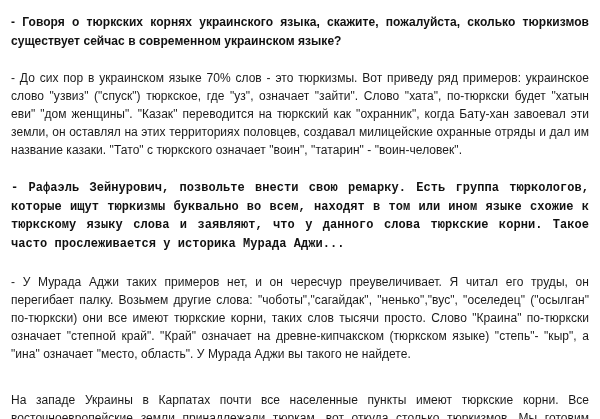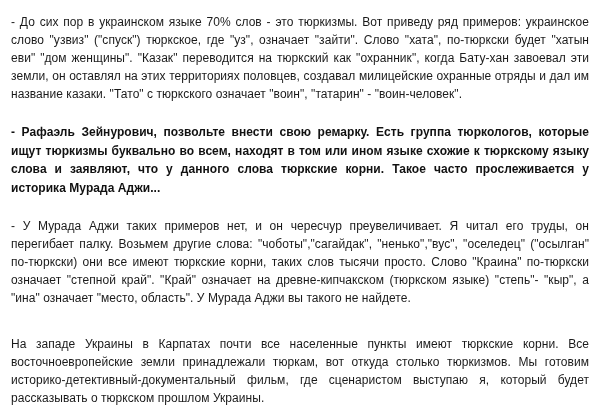--- a/index.html
+++ b/index.html
@@ -29,24 +29,25 @@
     .para.question {
       font-weight: bold;
       font-size: 12px;
       line-height: 18.5px;
     }
     .para.answer {
       color: #1a1a1a;
     }
     #p0 { margin-bottom: 19px; }
     #p1 { margin-bottom: 20px; }
-    #p2 { margin-bottom: 20px; }
+    #p2 { margin-bottom: 20px; font-family: Liberation Mono, monospace; }
     #p3 { margin-bottom: 28px; }
   </style>
 </head>
 <body>
 
 <div class="doc">
+  <p id="p0" class="para question">- Говоря о тюркских корнях украинского языка, скажите, пожалуйста, сколько тюркизмов существует сейчас в современном украинском языке?</p>
   <p id="p1" class="para answer">- До сих пор в украинском языке 70% слов - это тюркизмы. Вот приведу ряд примеров: украинское слово "узвиз" ("спуск") тюркское, где "уз", означает "зайти". Слово "хата", по-тюркски будет "хатын еви" "дом женщины". "Казак" переводится на тюркский как "охранник", когда Бату-хан завоевал эти земли, он оставлял на этих территориях половцев, создавал милицейские охранные отряды и дал им название казаки. "Тато" с тюркского означает "воин", "татарин" - "воин-человек".</p>
   <p id="p2" class="para question">- Рафаэль Зейнурович, позвольте внести свою ремарку. Есть группа тюркологов, которые ищут тюркизмы буквально во всем, находят в том или ином языке схожие к тюркскому  языку слова и заявляют, что  у данного слова тюркские корни. Такое часто прослеживается у историка Мурада Аджи...</p>
   <p id="p3" class="para answer">- У Мурада Аджи таких примеров нет, и он чересчур преувеличивает. Я читал его труды, он перегибает палку. Возьмем другие слова: "чоботы","сагайдак", "ненько","вус", "оселедец" ("осылган" по-тюркски)  они все имеют тюркские корни, таких слов тысячи просто. Слово "Краина" по-тюркски означает "степной край". "Край" означает на древне-кипчакском (тюркском языке) "степь"- "кыр", а "ина" означает "место, область". У Мурада Аджи вы такого не найдете.</p>
   <p id="p4" class="para answer">На западе Украины в Карпатах почти все населенные пункты имеют тюркские корни. Все восточноевропейские земли принадлежали тюркам, вот откуда столько тюркизмов. Мы готовим историко-детективный-документальный фильм, где сценаристом выступаю я, который будет рассказывать о тюркском прошлом Украины.</p>
 </div>
 
 </body></html>

